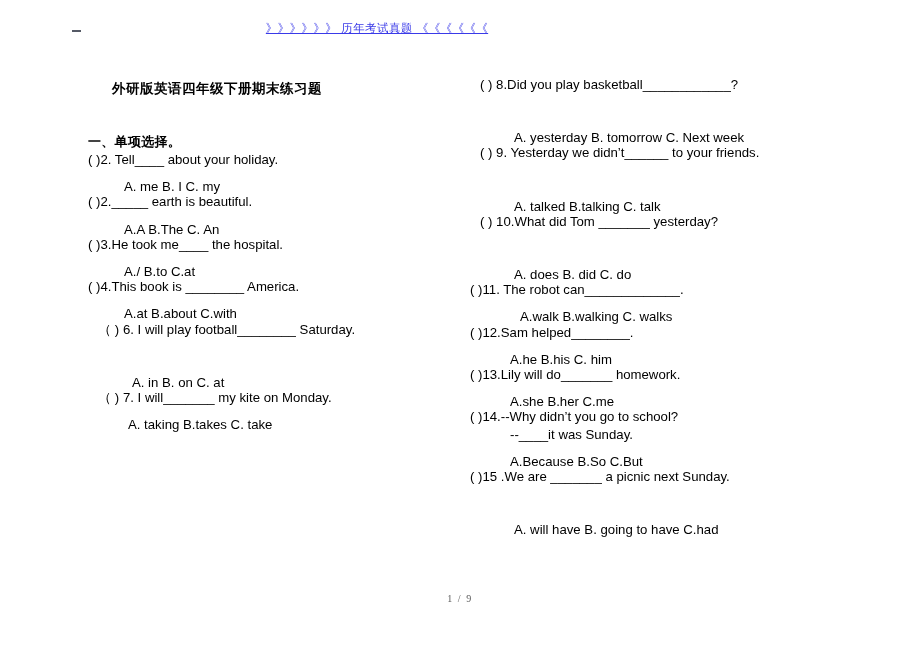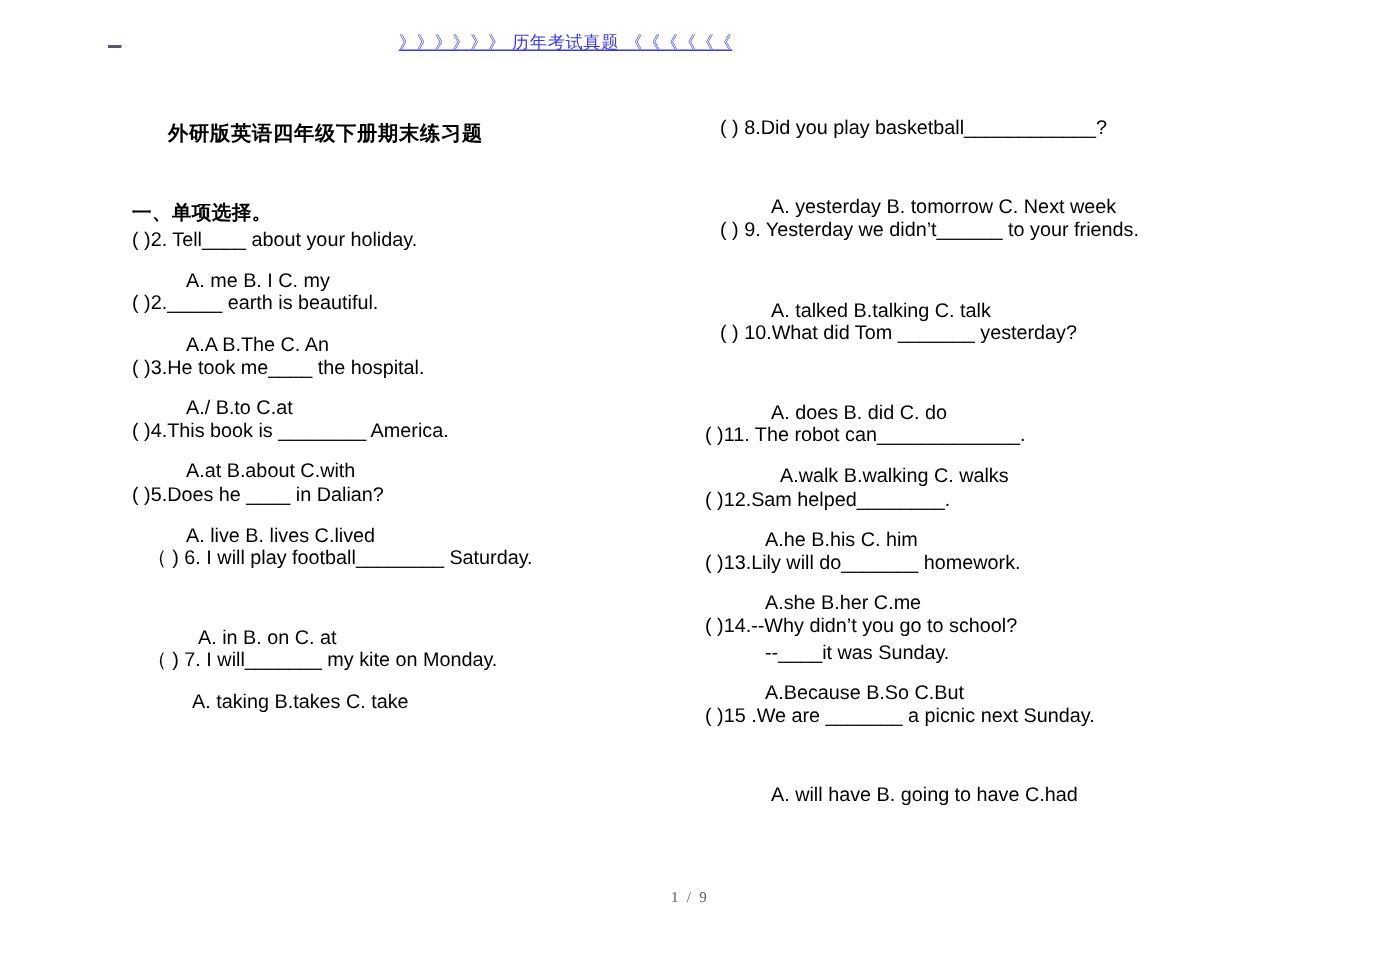--- a/index.html
+++ b/index.html
@@ -149,24 +149,20 @@
     <div>
       <div class="q-line ind-0">(    )3.He took me____ the hospital.</div>
       <div class="q-opts opt-a">A./      B.to     C.at</div>
     </div>
 
     <div>
       <div class="q-line ind-0">(    )4.This book is ________ America.</div>
       <div class="q-opts opt-a">A.at     B.about   C.with</div>
     </div>
 
-    <div>
-      <div class="q-line ind-0">(    )5.Does he ____ in Dalian?</div>
-      <div class="q-opts opt-a">A. live   B. lives   C.lived</div>
-    </div>
 
     <div>
       <div class="q-line ind-1">（   ) 6. I will play football________ Saturday.</div>
       <div class="q-opts opt-c">A. in    B. on  C. at</div>
     </div>
 
     <div>
       <div class="q-line ind-1">（   ) 7. I will_______ my kite on Monday.</div>
       <div class="q-opts opt-b">A. taking    B.takes  C. take</div>
     </div>

